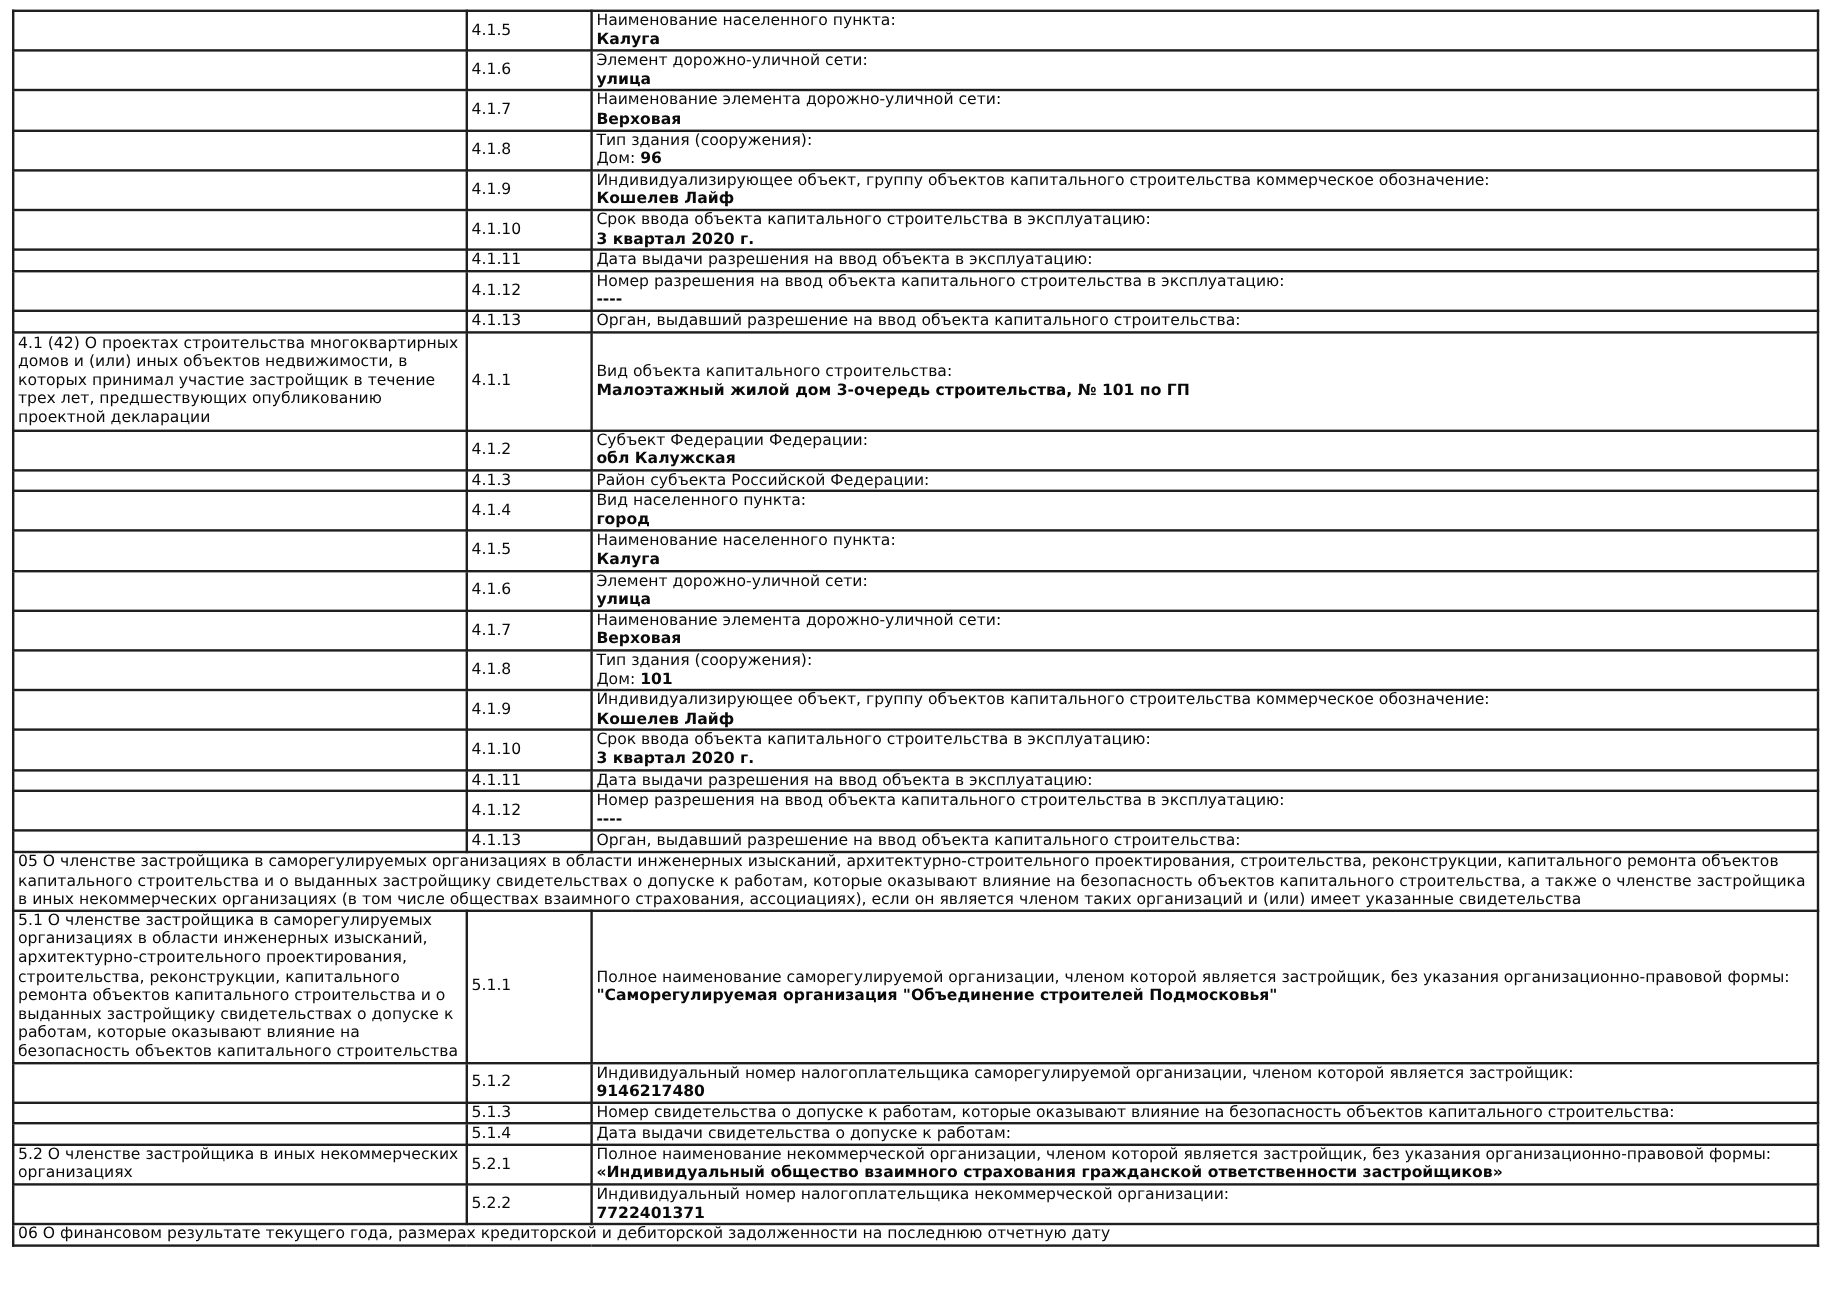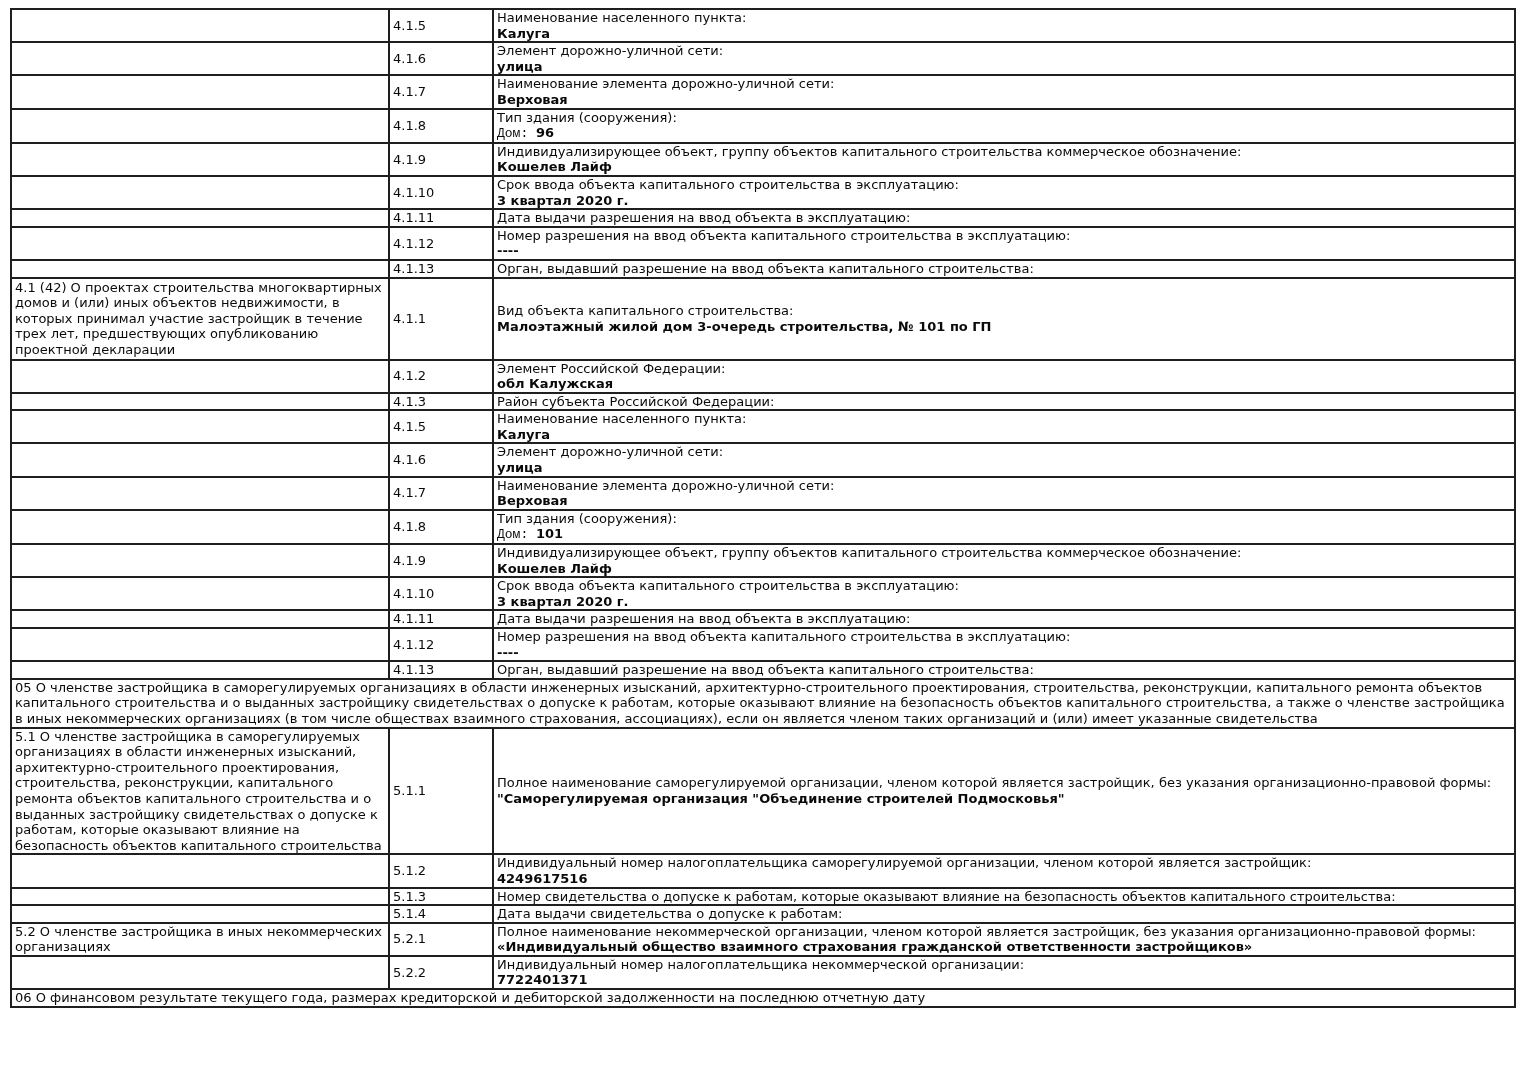--- a/index.html
+++ b/index.html
@@ -14,21 +14,21 @@
     border:2px solid #1f1f1f;
     font-size:13px;line-height:15.6px;
     padding:0 3px;vertical-align:middle;
     word-wrap:break-word;
   }
   td.desc{vertical-align:top;padding-top:1px;margin-left:47px;}
   td.code{vertical-align:middle;}
   .label{display:block;}
   .valline{display:block;}
   .value{font-weight:bold;}
-  .prefix{font-weight:normal;font-family:Liberation Mono, monospace;}
+  .prefix{font-weight:normal;}
 </style>
 </head>
 <body>
 
 <div class="doc">
   <table class="decl">
     <colgroup>
       <col id="col-desc" style="width: 378px;">
       <col id="col-code" style="width: 104px;">
       <col>
@@ -109,29 +109,37 @@
           <td class="code">4.1.1</td>
           <td>
             <span class="label">Вид объекта капитального строительства:</span>
             <span class="valline"><span class="value">Малоэтажный жилой дом 3-очередь строительства, № 101 по ГП</span></span>
           </td>
         </tr>
         <tr>
           <td class="desc"></td>
           <td class="code">4.1.2</td>
           <td>
-            <span class="label">Элемент Российской Федерации:</span>
+            <span class="label">Субъект Федерации Федерации:</span>
             <span class="valline"><span class="value">обл Калужская</span></span>
           </td>
         </tr>
         <tr>
           <td class="desc"></td>
           <td class="code">4.1.3</td>
           <td>
             <span class="label">Район субъекта Российской Федерации:</span>
+          </td>
+        </tr>
+        <tr>
+          <td class="desc"></td>
+          <td class="code">4.1.4</td>
+          <td>
+            <span class="label">Вид населенного пункта:</span>
+            <span class="valline"><span class="value">город</span></span>
           </td>
         </tr>
         <tr>
           <td class="desc"></td>
           <td class="code">4.1.5</td>
           <td>
             <span class="label">Наименование населенного пункта:</span>
             <span class="valline"><span class="value">Калуга</span></span>
           </td>
         </tr>
@@ -206,21 +214,21 @@
           <td>
             <span class="label">Полное наименование саморегулируемой организации, членом которой является застройщик, без указания организационно-правовой формы:</span>
             <span class="valline"><span class="value">"Саморегулируемая организация "Объединение строителей Подмосковья"</span></span>
           </td>
         </tr>
         <tr>
           <td class="desc"></td>
           <td class="code">5.1.2</td>
           <td>
             <span class="label">Индивидуальный номер налогоплательщика саморегулируемой организации, членом которой является застройщик:</span>
-            <span class="valline"><span class="value">4249617516</span></span>
+            <span class="valline"><span class="value">9146217480</span></span>
           </td>
         </tr>
         <tr>
           <td class="desc"></td>
           <td class="code">5.1.3</td>
           <td>
             <span class="label">Номер свидетельства о допуске к работам, которые оказывают влияние на безопасность объектов капитального строительства:</span>
           </td>
         </tr>
         <tr>

